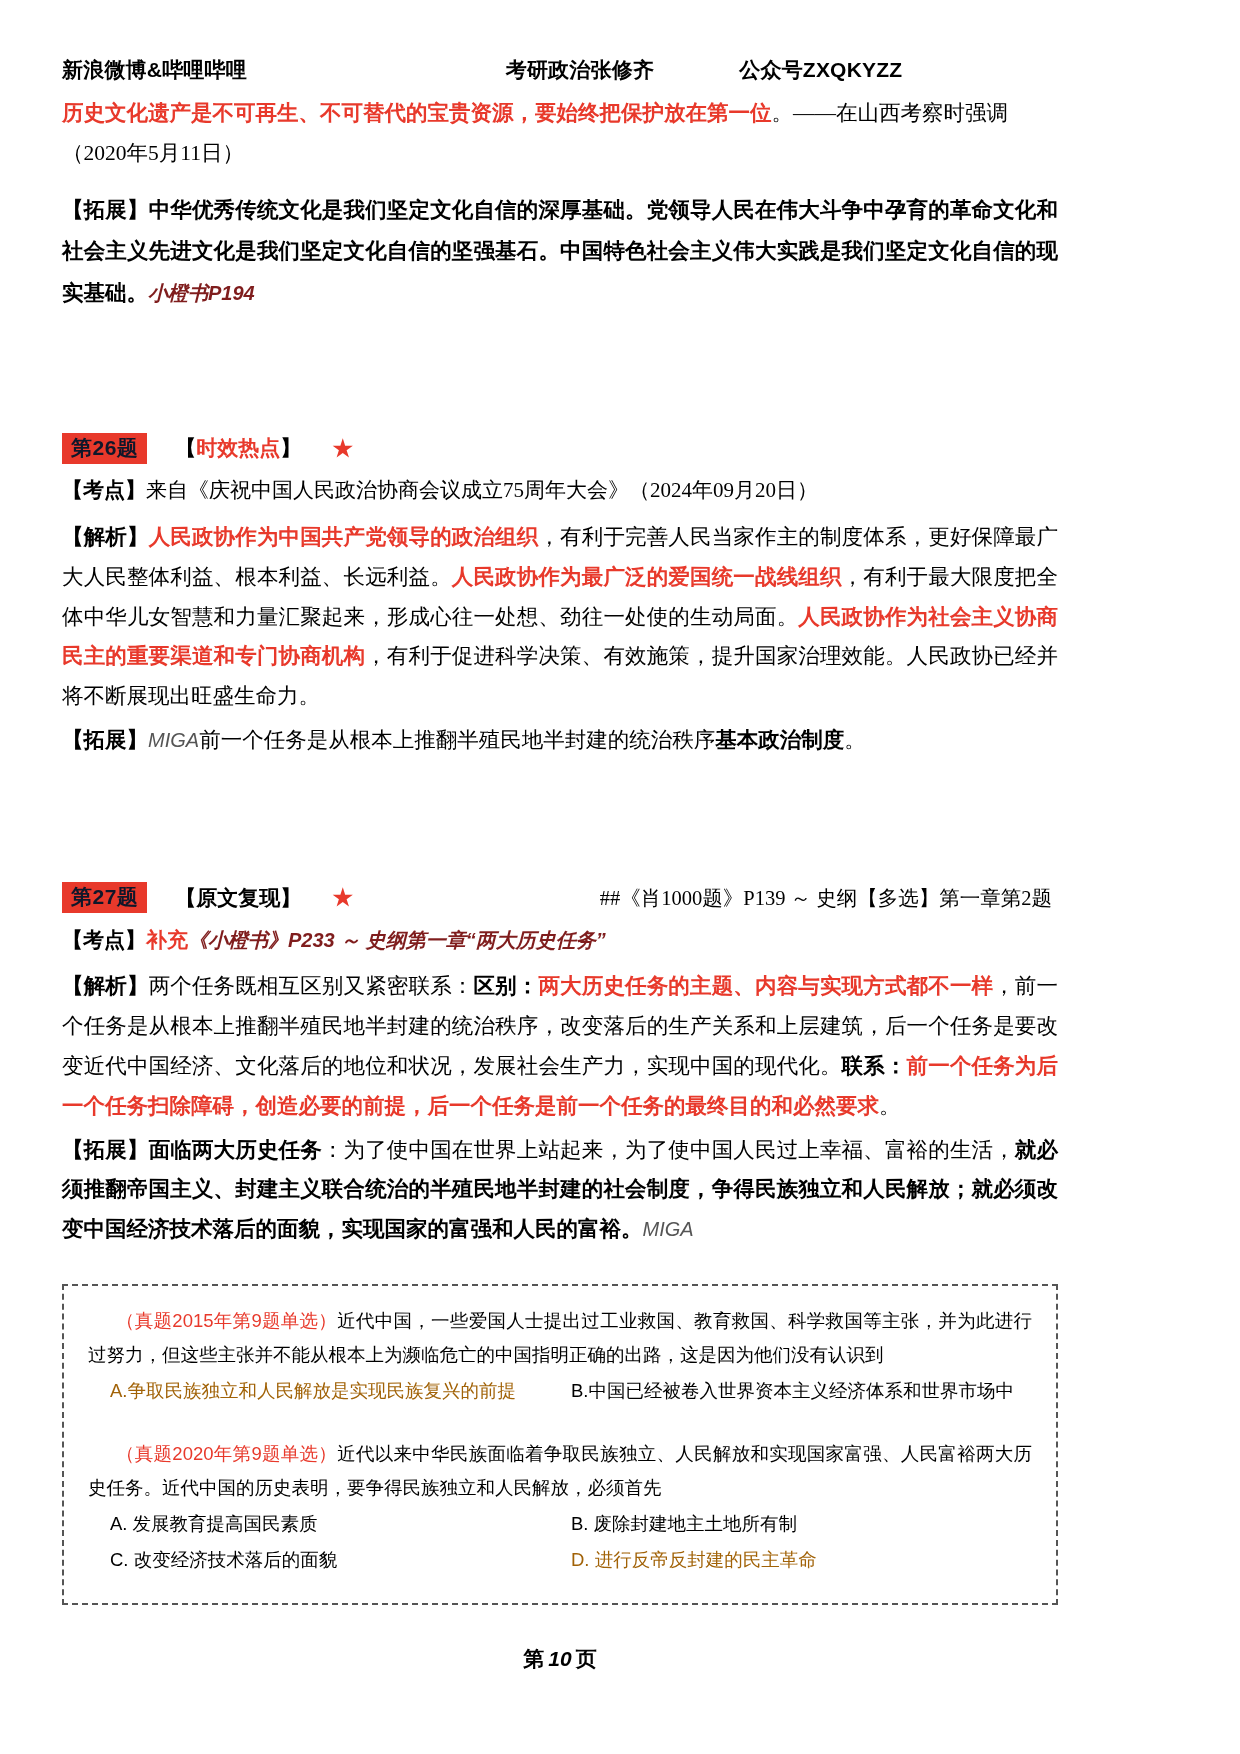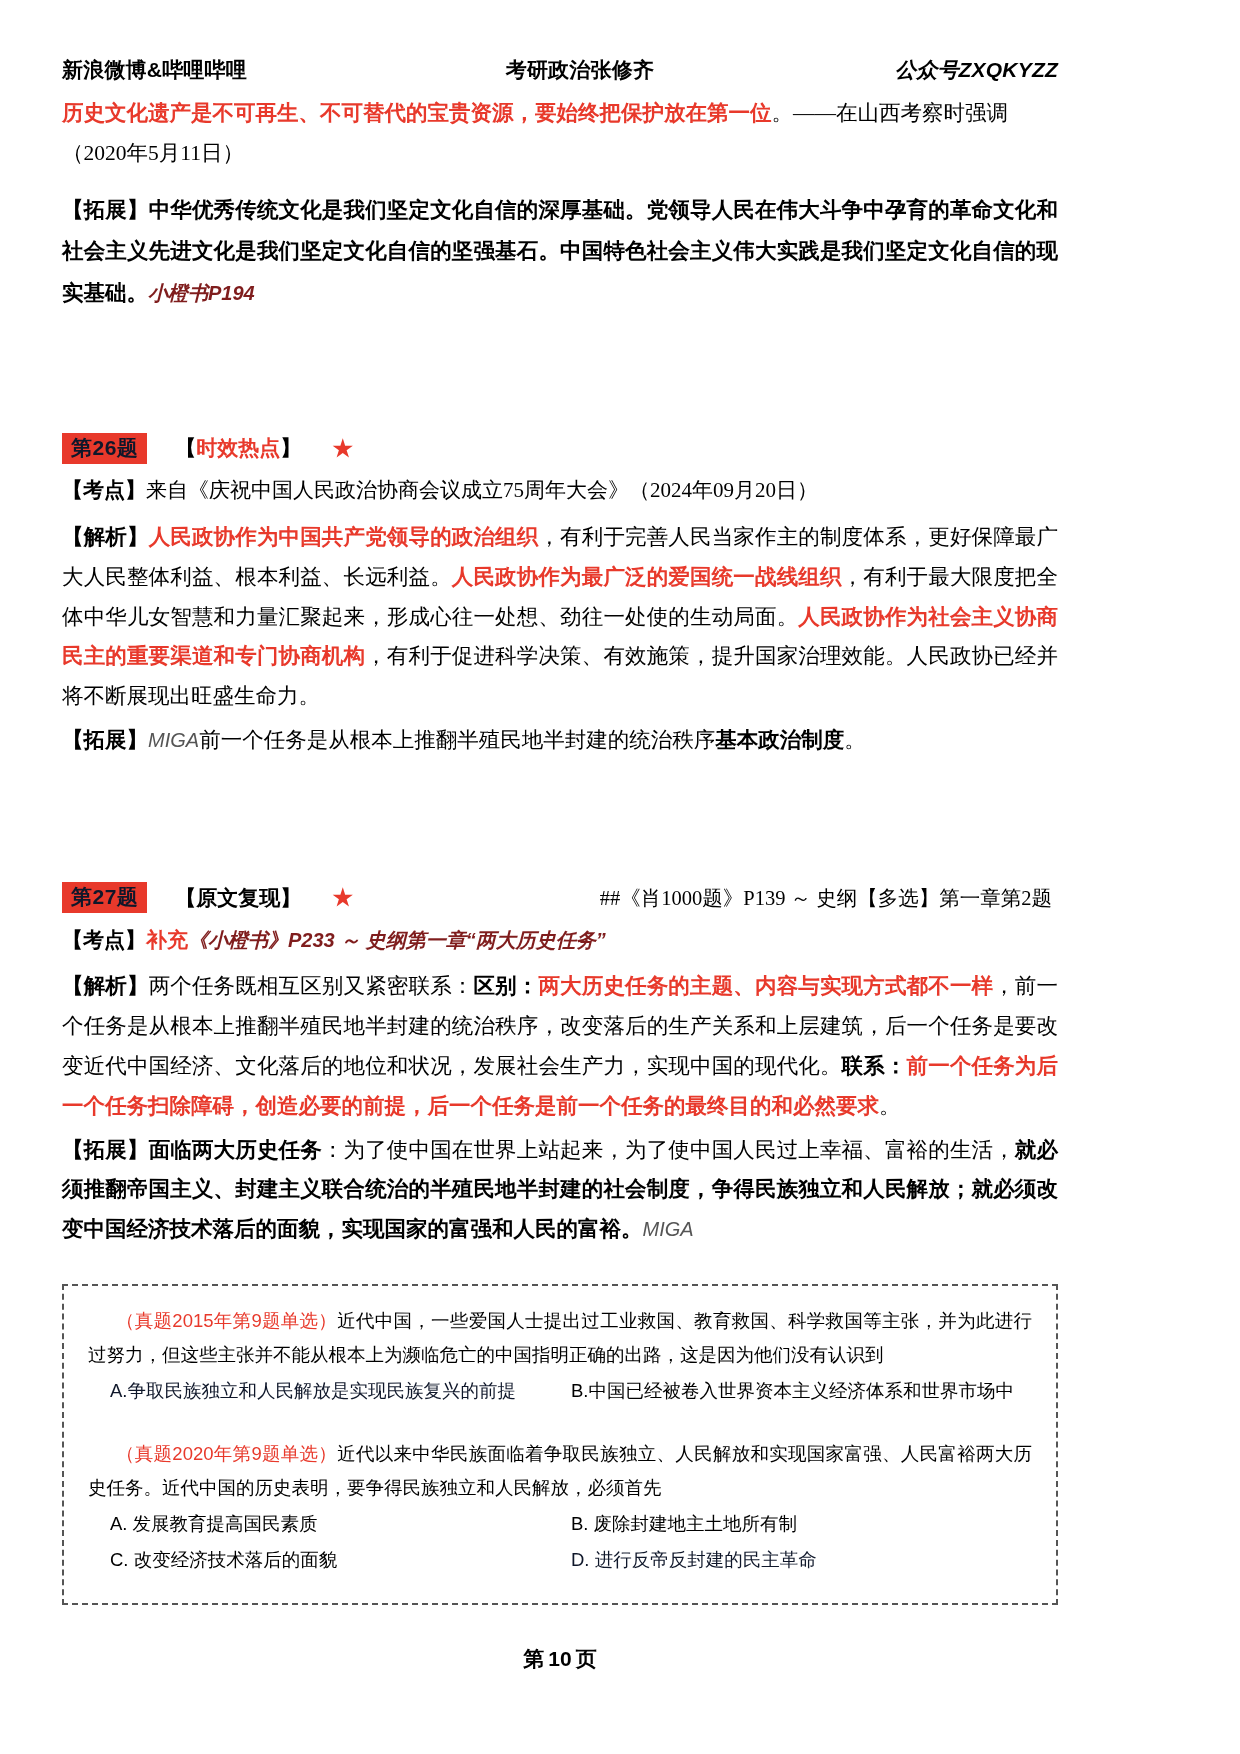--- a/index.html
+++ b/index.html
@@ -25,21 +25,21 @@
     display: flex;
     align-items: baseline;
     font-family: "Liberation Sans", "DejaVu Sans", sans-serif;
     font-weight: bold;
     font-size: 21px;
     letter-spacing: .2px;
     margin-bottom: 10px;
   }
   .masthead .mh-left { width: 36%; text-align: left; }
   .masthead .mh-center { width: 32%; text-align: center; }
-  .masthead .mh-right { width: 32%; text-align: right; font-style: italic; }
+  .masthead .mh-right { width: 32%; text-align: left; }
 
   
   .para {
     font-size: 21.5px;
     line-height: 1.85;
     text-align: justify;
     margin: 0 0 4px 0;
   }
   .sans { font-family: "Liberation Sans", "DejaVu Sans", sans-serif; }
   .b { font-weight: bold; }
@@ -135,32 +135,32 @@
   }
   .exam-q { margin-bottom: 6px; }
   .exam-q .stem { text-align: justify; text-indent: 28px; }
   .exam-src { color: #e8392b; }
   .opt-row {
     display: flex;
     margin-top: 2px;
     padding-left: 22px;
   }
   .opt-row .opt { width: 50%; padding-right: 10px; }
-  .opt.correct { color: #0f172a; }
+  .opt.correct { color: #a16207; }
   .exam-gap { height: 22px; }
 
   
   .footer {
     margin-top: 40px;
     text-align: center;
     font-family: "Liberation Sans", "DejaVu Sans", sans-serif;
     font-weight: bold;
     font-size: 21px;
   }
-  .footer .pgnum { margin: 0 4px; }
+  .footer .pgnum { margin: 0 4px; font-style: italic; }
 </style>
 </head>
 <body>
 
 <div class="page">
 
   <div class="masthead">
     <div class="mh-left">新浪微博&amp;哔哩哔哩</div>
     <div class="mh-center">考研政治张修齐</div>
     <div class="mh-right">公众号ZXQKYZZ</div>

